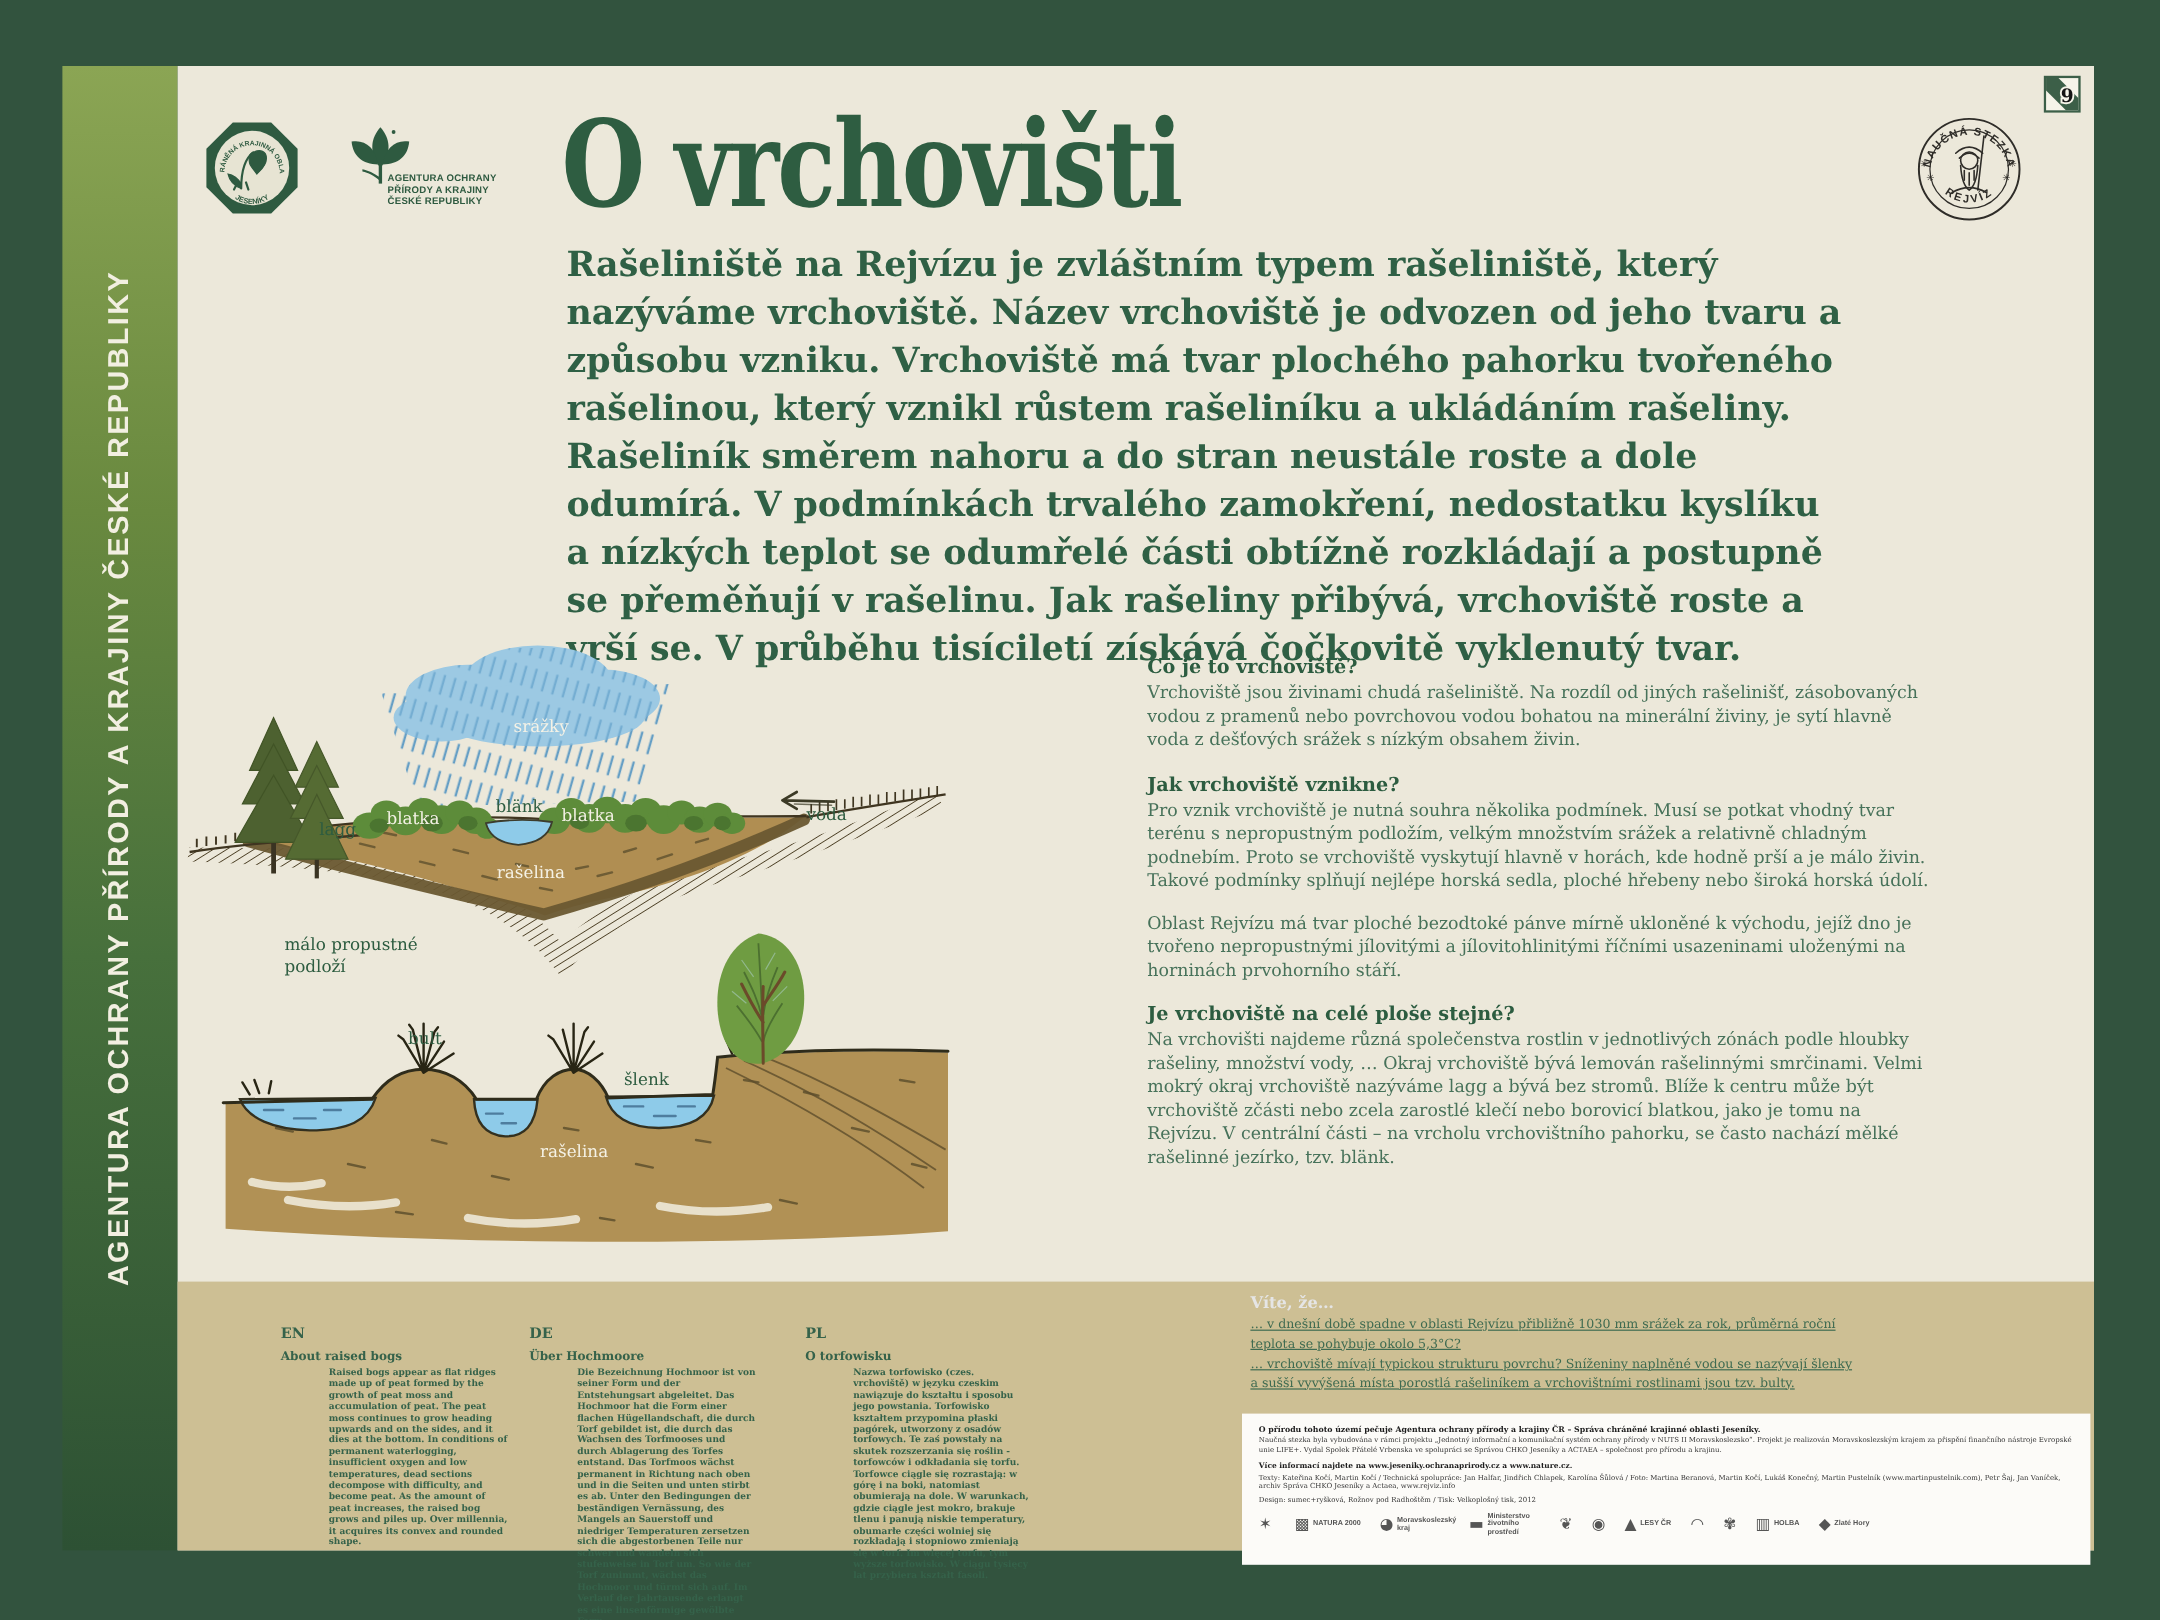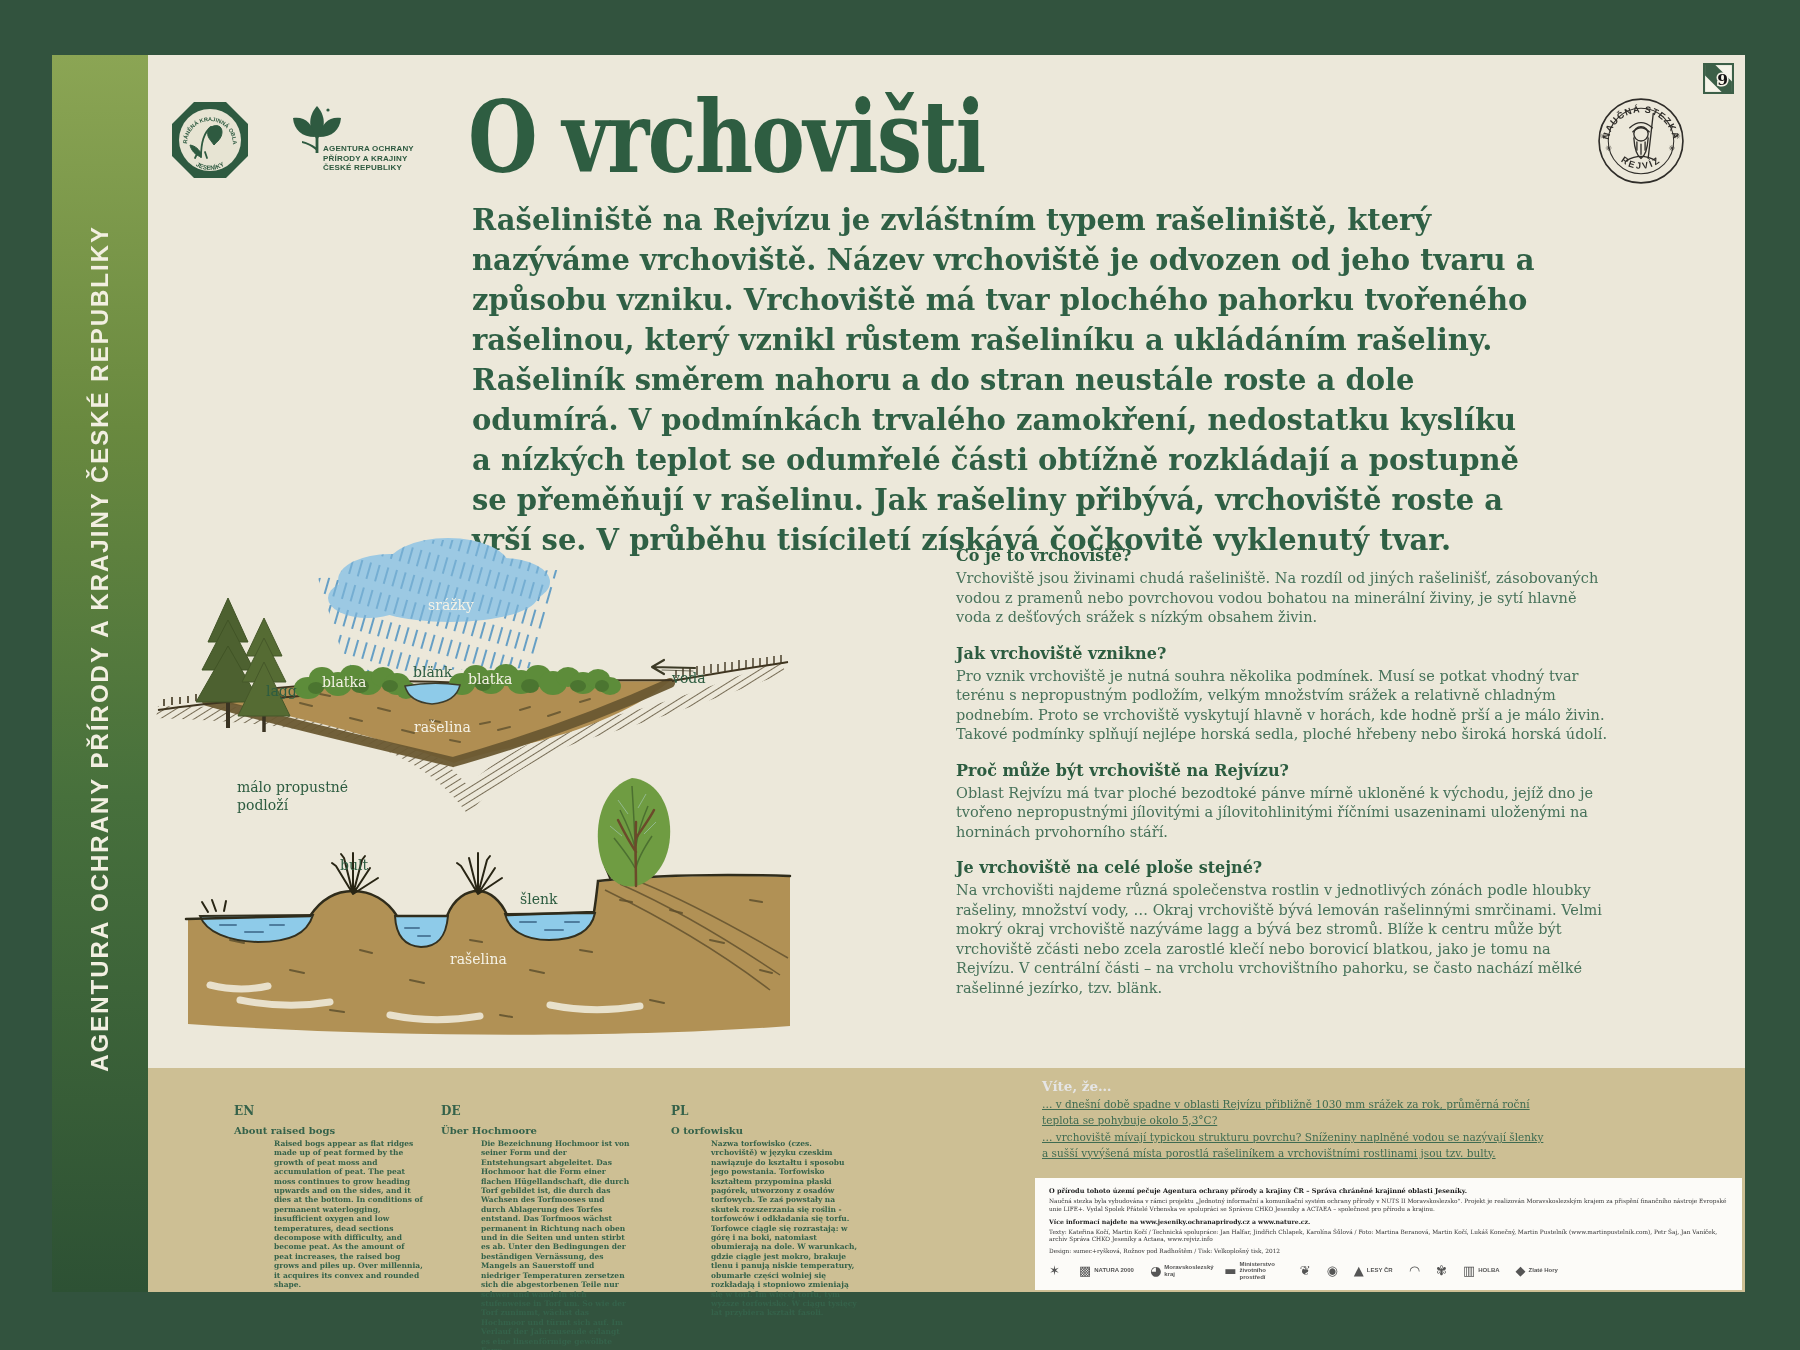--- a/index.html
+++ b/index.html
@@ -50,21 +50,21 @@
   #lang-en{left:234px;} #lang-de{left:441px;} #lang-pl{left:671px;}
   .lang-code{font-weight:bold;font-size:12px;}
   .lang-title{font-weight:bold;font-size:10px;margin-top:7px;}
   .lang-body{font-weight:bold;font-size:7.5px;line-height:9.4px;margin-top:3px;margin-left:40px;}
 
   #viteze{position:absolute;left:1042px;top:1078px;width:505px;color:#3f6b51;}
   #viteze h4{margin:0 0 3px 0;font-size:13.5px;color:#e5e5e5;}
   #viteze p{margin:0 0 2px 0;font-size:10.5px;line-height:15.5px;text-decoration:underline;}
 
   
-  #credits{position:absolute;left:1035px;top:1178px;width:707px;height:112px;background:#fcfbf8;
+  #credits{position:absolute;left:1035px;top:1178px;width:707px;height:126px;background:#fcfbf8;
            box-sizing:border-box;padding:9px 14px 6px 14px;color:#333;}
   #credits .c-head{margin:0 0 3px 0;font-size:6.5px;font-weight:bold;color:#1c1c1c;}
   #credits .c-body{margin:0 0 4px 0;font-size:5.8px;line-height:7.8px;}
   #credits .c-info{margin:0 0 4px 0;font-size:6.2px;font-weight:bold;color:#1c1c1c;}
   #plogos{display:flex;align-items:center;gap:16px;margin-top:5px;filter:grayscale(1);}
   .plogo{display:flex;align-items:center;gap:3px;color:#555;}
   .plogo .pg{font-family:"DejaVu Sans",sans-serif;font-size:13px;line-height:13px;}
   .plogo .pl{font-family:"Liberation Sans",sans-serif;font-weight:bold;font-size:6px;
              line-height:6.5px;max-width:44px;}
 </style>
@@ -315,21 +315,20 @@
   <div id="qa">
     <section class="qa-item">
       <h3>Co je to vrchoviště?</h3>
       <p>Vrchoviště jsou živinami chudá rašeliniště. Na rozdíl od jiných rašelinišť, zásobovaných vodou z pramenů nebo povrchovou vodou bohatou na minerální živiny, je sytí hlavně voda z dešťových srážek s nízkým obsahem živin.</p>
     </section>
     <section class="qa-item">
       <h3>Jak vrchoviště vznikne?</h3>
       <p>Pro vznik vrchoviště je nutná souhra několika podmínek. Musí se potkat vhodný tvar terénu s nepropustným podložím, velkým množstvím srážek a relativně chladným podnebím. Proto se vrchoviště vyskytují hlavně v horách, kde hodně prší a je málo živin. Takové podmínky splňují nejlépe horská sedla, ploché hřebeny nebo široká horská údolí.</p>
     </section>
     <section class="qa-item">
-      <h3>Proč může být vrchoviště na Rejvízu?</h3>
       <p>Oblast Rejvízu má tvar ploché bezodtoké pánve mírně ukloněné k východu, jejíž dno je tvořeno nepropustnými jílovitými a jílovitohlinitými říčními usazeninami uloženými na horninách prvohorního stáří.</p>
     </section>
     <section class="qa-item">
       <h3>Je vrchoviště na celé ploše stejné?</h3>
       <p>Na vrchovišti najdeme různá společenstva rostlin v jednotlivých zónách podle hloubky rašeliny, množství vody, … Okraj vrchoviště bývá lemován rašelinnými smrčinami. Velmi mokrý okraj vrchoviště nazýváme lagg a bývá bez stromů. Blíže k centru může být vrchoviště zčásti nebo zcela zarostlé klečí nebo borovicí blatkou, jako je tomu na Rejvízu. V centrální části – na vrcholu vrchovištního pahorku, se často nachází mělké rašelinné jezírko, tzv. blänk.</p>
     </section>
   </div>
 
   <div id="band"></div>
 

